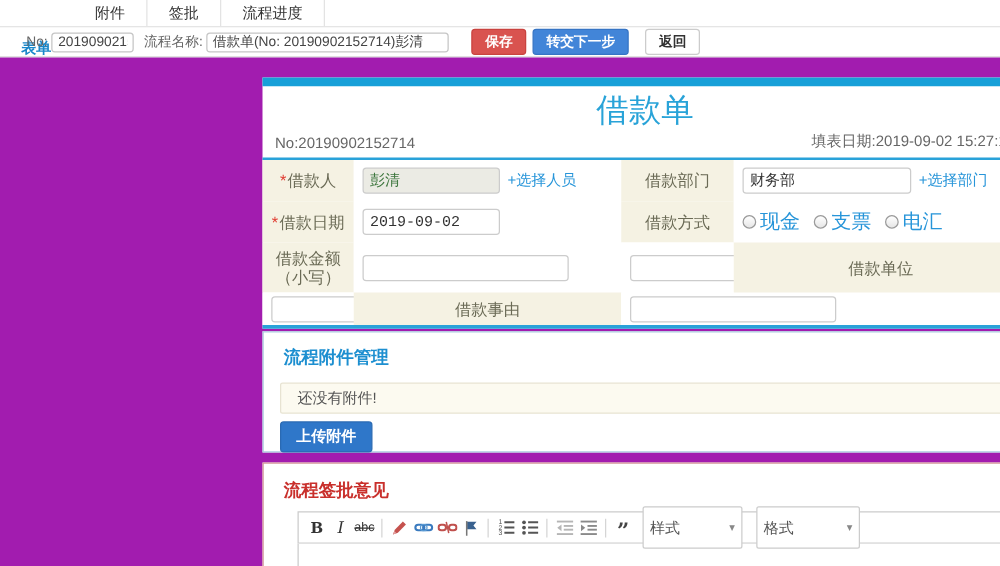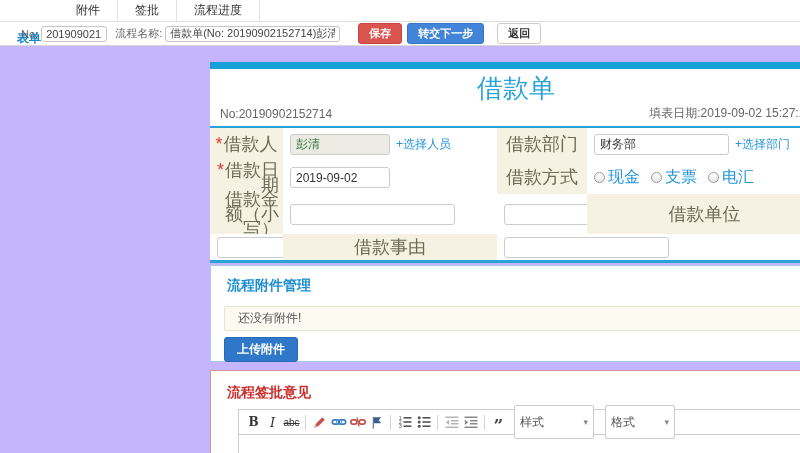--- a/index.html
+++ b/index.html
@@ -12,50 +12,50 @@
     border-right:1px solid #e3e3e3; cursor:pointer; white-space:nowrap; }
   .tab.active { color:#1a87c9; font-weight:bold;margin-top:28px; }
 
   
   .toolbar { display:flex; align-items:center; height:24px; background:#fff;
     border-bottom:1px solid #d6d6d6; padding-left:21px; font-size:11px; color:#666; }
   .toolbar .lab { margin-right:3px; white-space:nowrap; }
   .tb-input { height:16px; border:1px solid #c5c5c5; border-radius:3px;
     font-size:11px; color:#444; padding:0 4px; }
   #no-input { width:66px; margin-right:8px; }
-  #flow-input { width:175px; }
+  #flow-input { width:194px; }
   .btn { font-size:11px; font-weight:bold; border-radius:3px; padding:2px 10px;
     cursor:pointer; border:1px solid transparent; white-space:nowrap; }
   .btn-save { background:#d9534f; border-color:#c9433f; color:#fff; margin-left:18px; }
   .btn-forward { background:#4285d8; border-color:#3674c4; color:#fff; margin-left:5px; }
   .btn-back { background:#fff; border-color:#ccc; color:#333; margin-left:13px; font-weight:bold;text-align:right; }
 
   
-  .content { position:relative; height:407px; background:#c4b5fd; overflow:hidden; }
+  .content { position:relative; height:407px; background:#a21caf; overflow:hidden; }
   .panel { position:absolute; left:210px; width:612px; background:#fff; }
 
   
   .panel-form { top:16px; }
   .panel-topbar { height:7px; background:#18a0d8; }
   .form-title { text-align:center; color:#29a3d8; font-size:26px; line-height:28px;
     padding-top:5px; font-weight:normal; }
   .meta-row { display:flex; justify-content:space-between; align-items:center;
     padding:3px 10px 4px; font-size:12px; color:#666; white-space:nowrap; }
   .blue-line { height:2px; background:#29a2d9; }
   .blue-line-bottom { height:3px; background:#29a2d9; }
   .form-grid { display:grid; grid-template-columns:73px 214px 90px 1fr;
     grid-template-rows:33px 33px 40px 26px; }
   .lbl { background:#f5f2e3; display:flex; align-items:center; justify-content:center;
-    text-align:right; font-size:18px; color:#6a6a55; padding:0 4px; line-height:15px; }
+    text-align:center; font-size:13px; color:#6a6a55; padding:0 4px; line-height:15px; }
   .req { color:#e03a2f; margin-right:1px; }
   .fld { display:flex; align-items:center; padding-left:7px; gap:6px; font-size:12px; background:#fff; }
   .f-input { height:21px; border:1px solid #ccc; border-radius:3px; padding:0 5px;
     font-size:12px; color:#333; background:#fff; }
   .f-input.ro { background:#ebebe4; color:#3c763d; }
-  .w110 { width:100px; } .w135 { width:135px; } .w165 { width:165px; }
+  .w110 { width:110px;font-family:Liberation Mono, monospace; } .w135 { width:135px; } .w165 { width:165px; }
   .sel-link { color:#2795d9; font-size:12px; text-decoration:none; white-space:nowrap; }
   .opt { display:flex; align-items:center; gap:3px; color:#2795d9; font-size:16px; margin-right:5px; }
   .radio { width:11px; height:11px; border:1px solid #9a9a9a; border-radius:50%;
     background:linear-gradient(#fff,#e6e6e6); display:inline-block; }
 
   
   .panel-attach { top:219px; height:97px; border:1px solid #aacbe0; }
   .h-blue { color:#1d8fd0; font-size:14px; font-weight:bold; margin:11px 0 0 16px; }
   .empty-box { margin:11px 12px 0 13px; border:1px solid #e7e3d2; background:#fcfaf0;
     height:25px; display:flex; align-items:center; padding-left:13px;
@@ -74,21 +74,21 @@
     cursor:pointer; color:#333; flex:0 0 auto; }
   .ti-b { font-family:"DejaVu Serif",serif; font-weight:bold; font-size:12px; }
   .ti-i { font-family:"DejaVu Serif",serif; font-style:italic; font-size:13px; }
   .ti-abc { font-size:10px; text-decoration:line-through; letter-spacing:0; }
   .ti-quote { font-family:"DejaVu Serif",serif; font-weight:bold; font-size:17px; color:#444; padding-top:6px; }
   .sep { width:1px; height:15px; background:#d5d5d5; margin:0 4px; flex:0 0 auto; }
   .dd { display:flex; align-items:center; justify-content:space-between;
     border:1px solid #ccc; border-radius:2px; background:#fff; height:20px;
     font-size:12px; color:#555; padding:16px 5px; cursor:pointer; }
   .dd-styles { width:80px; margin-left:6px; }
-  .dd-format { width:70px; margin-left:11px;gap:16px; }
+  .dd-format { width:83px; margin-left:11px;gap:16px; }
   .dd .caret { color:#888; font-size:9px; }
 </style>
 </head>
 <body>
 
 <div class="tabbar">
   <div class="tab active">表单</div>
   <div class="tab">附件</div>
   <div class="tab">签批</div>
   <div class="tab">流程进度</div>

